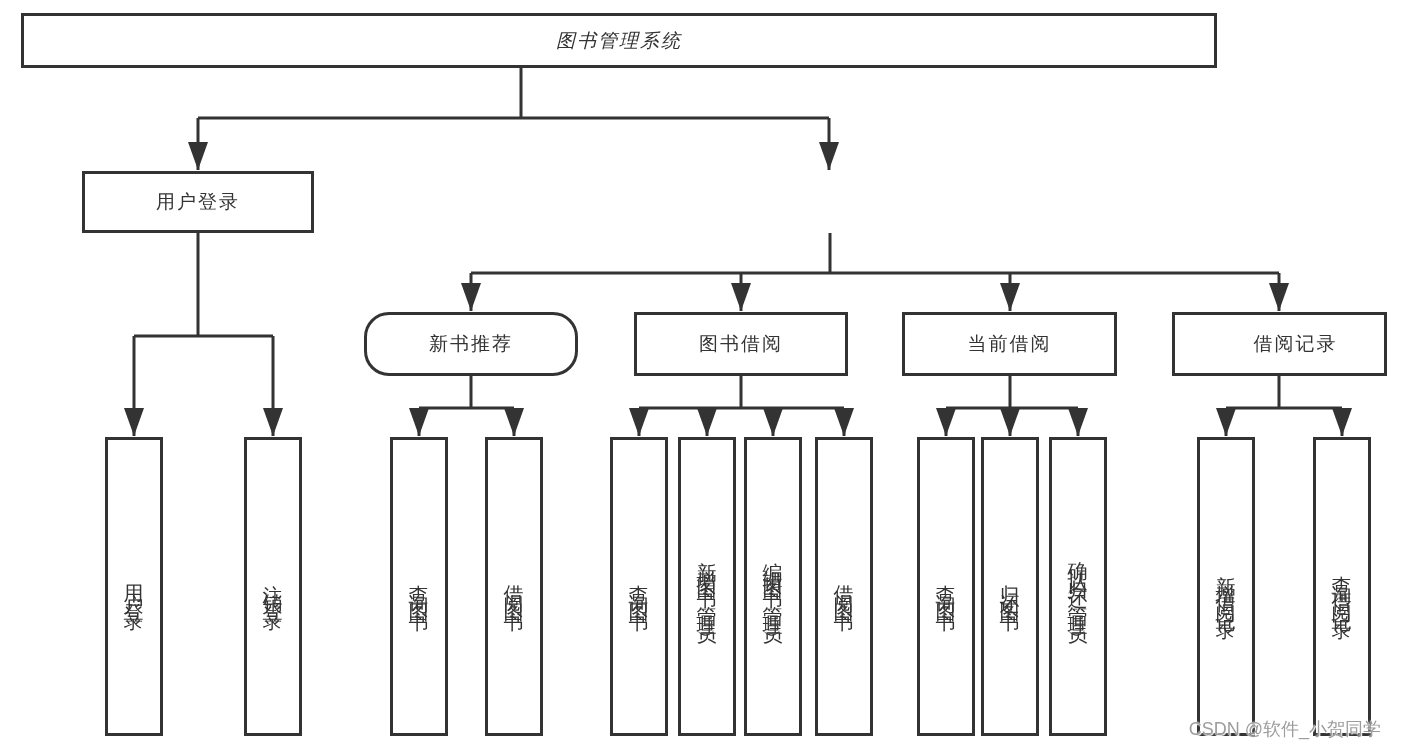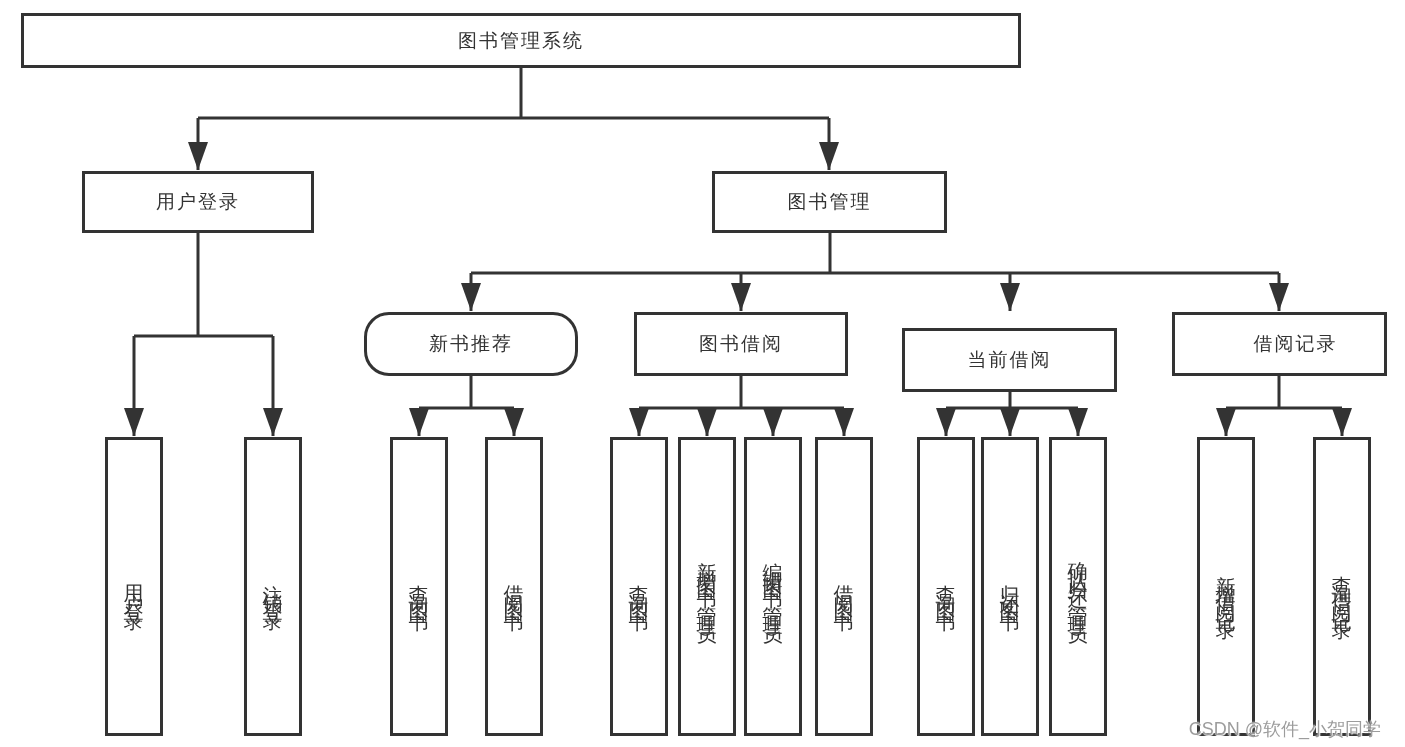--- a/index.html
+++ b/index.html
@@ -105,38 +105,35 @@
       <line x1="1078" y1="408" x2="1078" y2="436" marker-end="url(#arr)"></line>
     </g>
 
     <g stroke="var(--line)" stroke-width="3" fill="none">
       <path d="M1279,376 V408 M1226,408 H1342"></path>
       <line x1="1226" y1="408" x2="1226" y2="436" marker-end="url(#arr)"></line>
       <line x1="1342" y1="408" x2="1342" y2="436" marker-end="url(#arr)"></line>
     </g>
   </svg>
 
-  <div class="node h" style="left:21px;top:13px;width:1000px;height:55px;">
+  <div class="node h" style="left:21px;top:13px;width:1196px;height:55px;font-style:italic;">
     <span>图书管理系统</span>
   </div>
 
   <div class="node h" style="left:82px;top:171px;width:232px;height:62px;">
     <span>用户登录</span>
-  </div>
-  <div class="node h" style="left:712px;top:171px;width:235px;height:62px;">
-    <span>图书管理</span>
   </div>
 
   <div class="node h" style="left:364px;top:312px;width:214px;height:64px;border-radius:25px;">
     <span>新书推荐</span>
   </div>
   <div class="node h" style="left:634px;top:312px;width:214px;height:64px;">
     <span>图书借阅</span>
   </div>
-  <div class="node h" style="left:902px;top:328px;width:215px;height:64px;">
+  <div class="node h" style="left:902px;top:312px;width:215px;height:64px;">
     <span>当前借阅</span>
   </div>
   <div class="node h" style="left:1172px;top:312px;width:215px;height:64px;padding-left:32px;">
     <span>借阅记录</span>
   </div>
 
   <div class="node v" style="left:105px;top:437px;">
     <span class="vtext">用户登录</span>
   </div>
   <div class="node v" style="left:244px;top:437px;">

